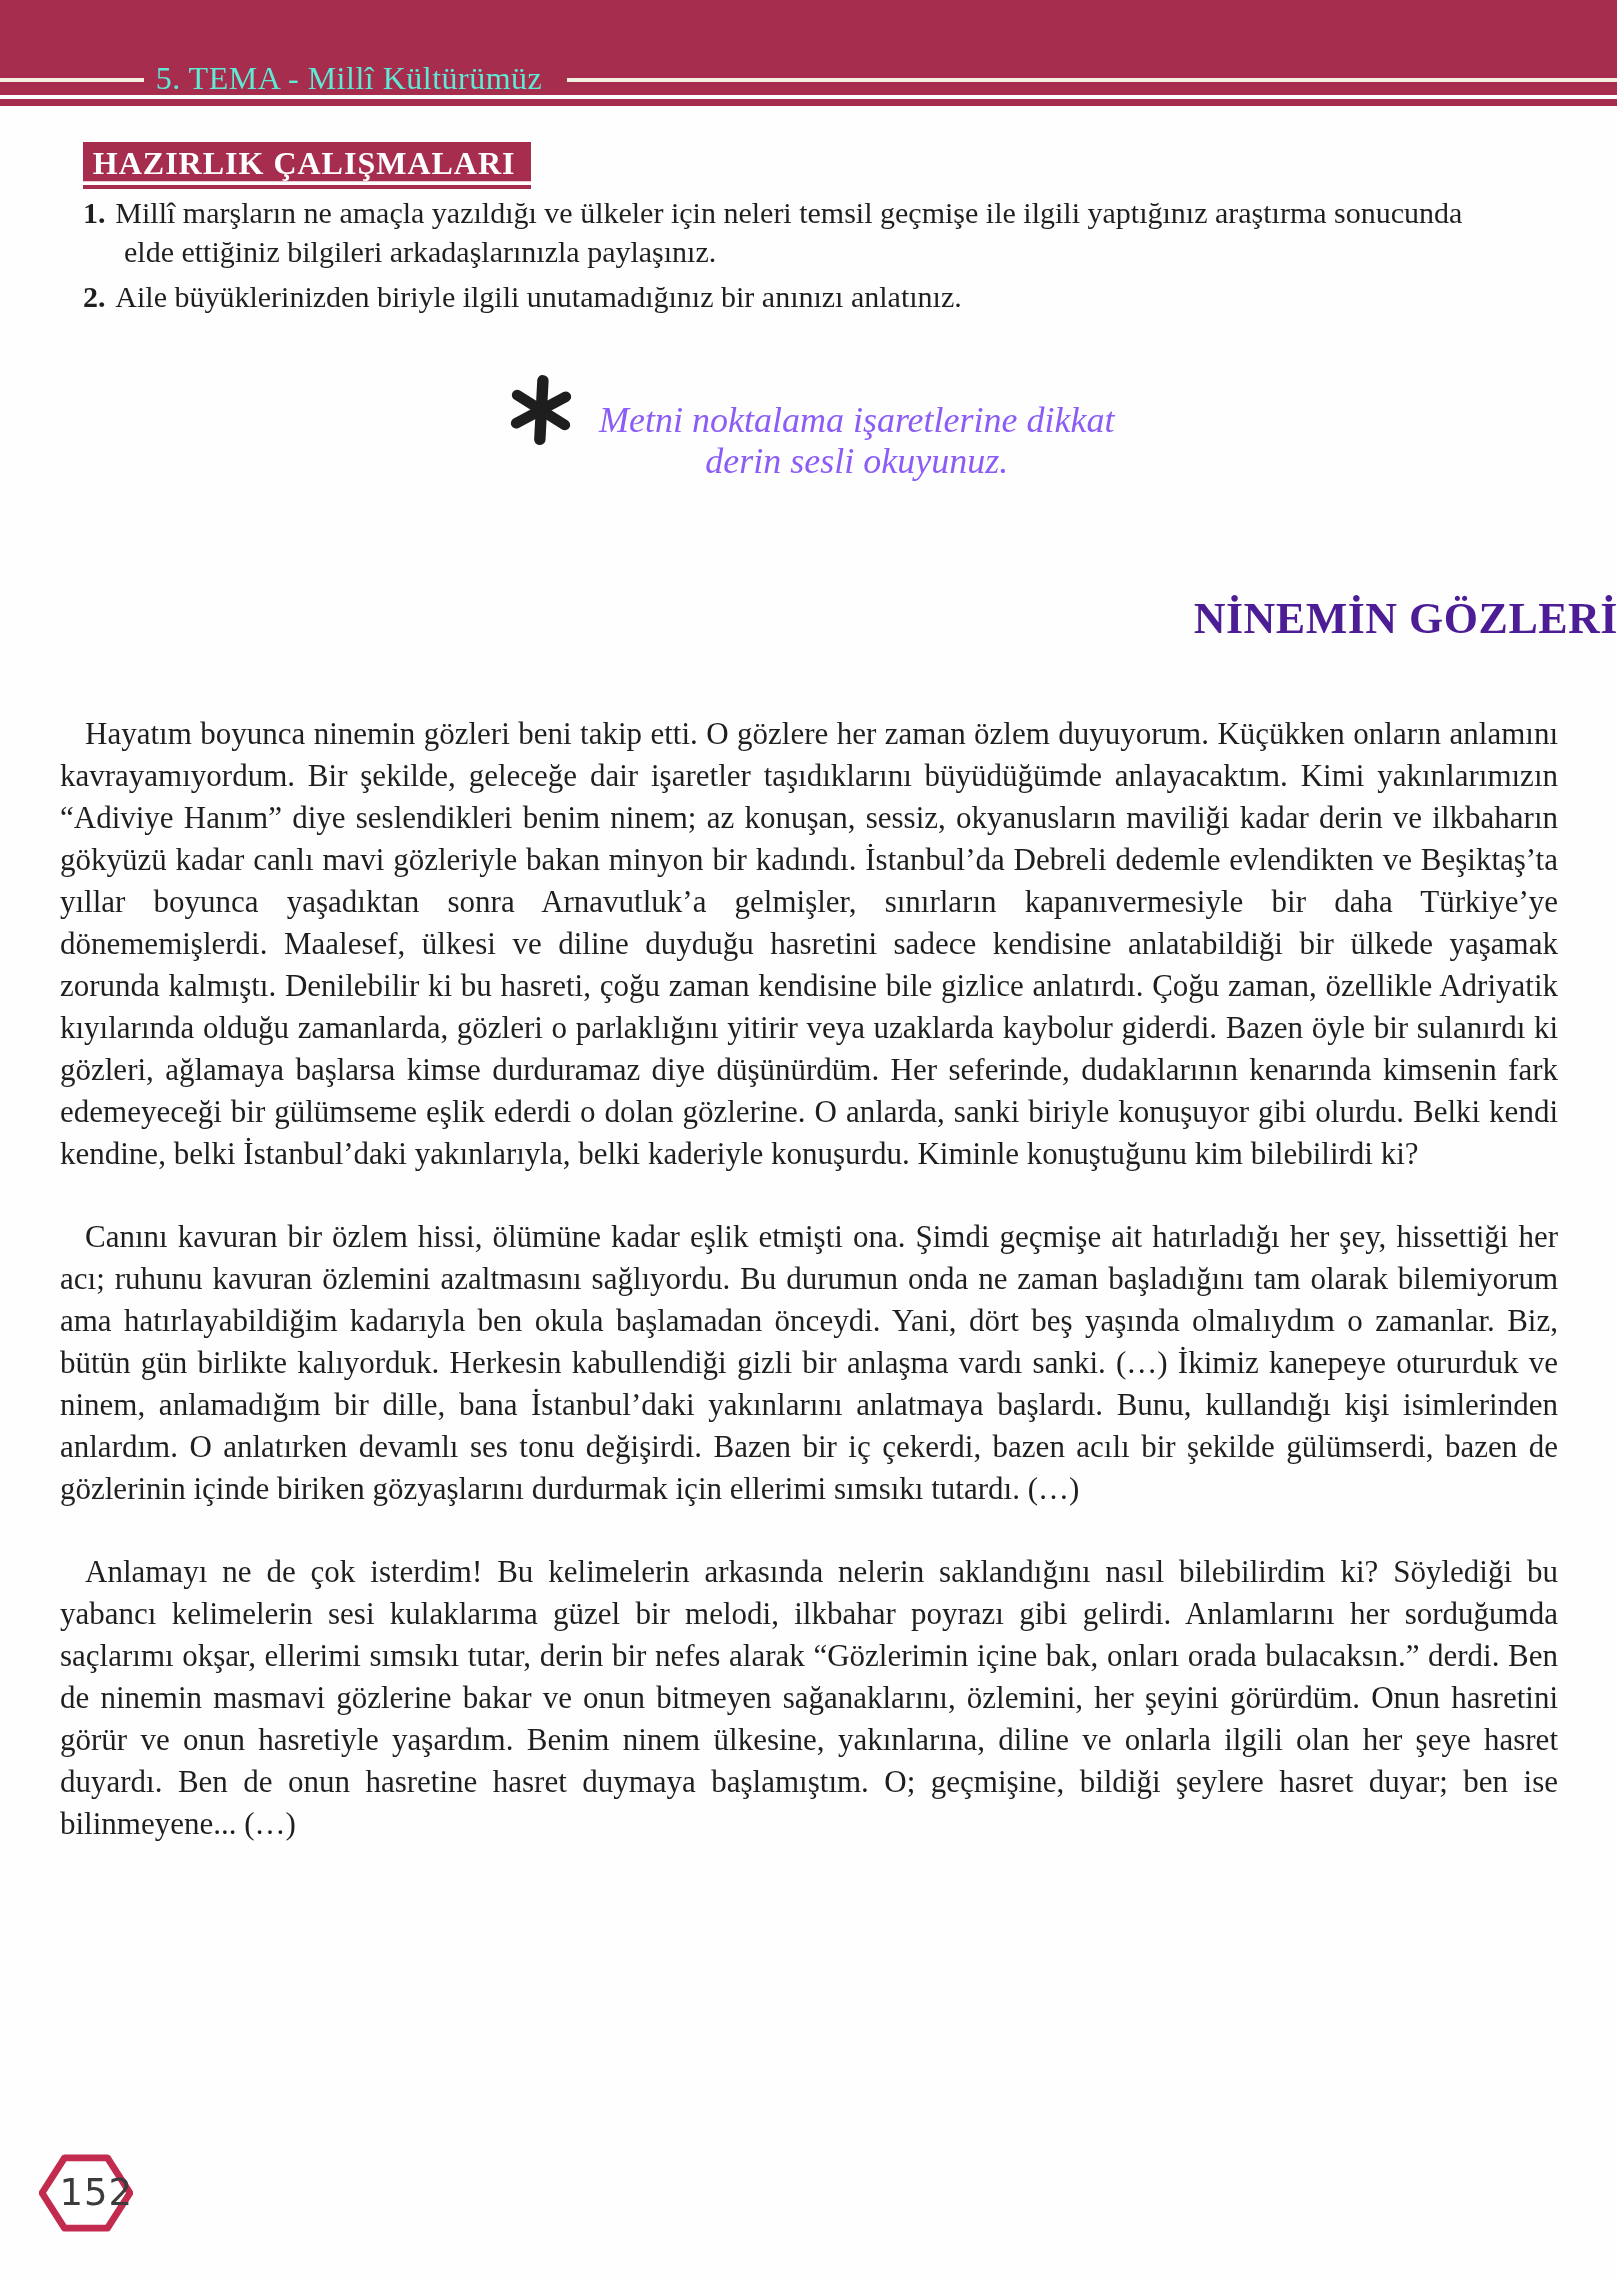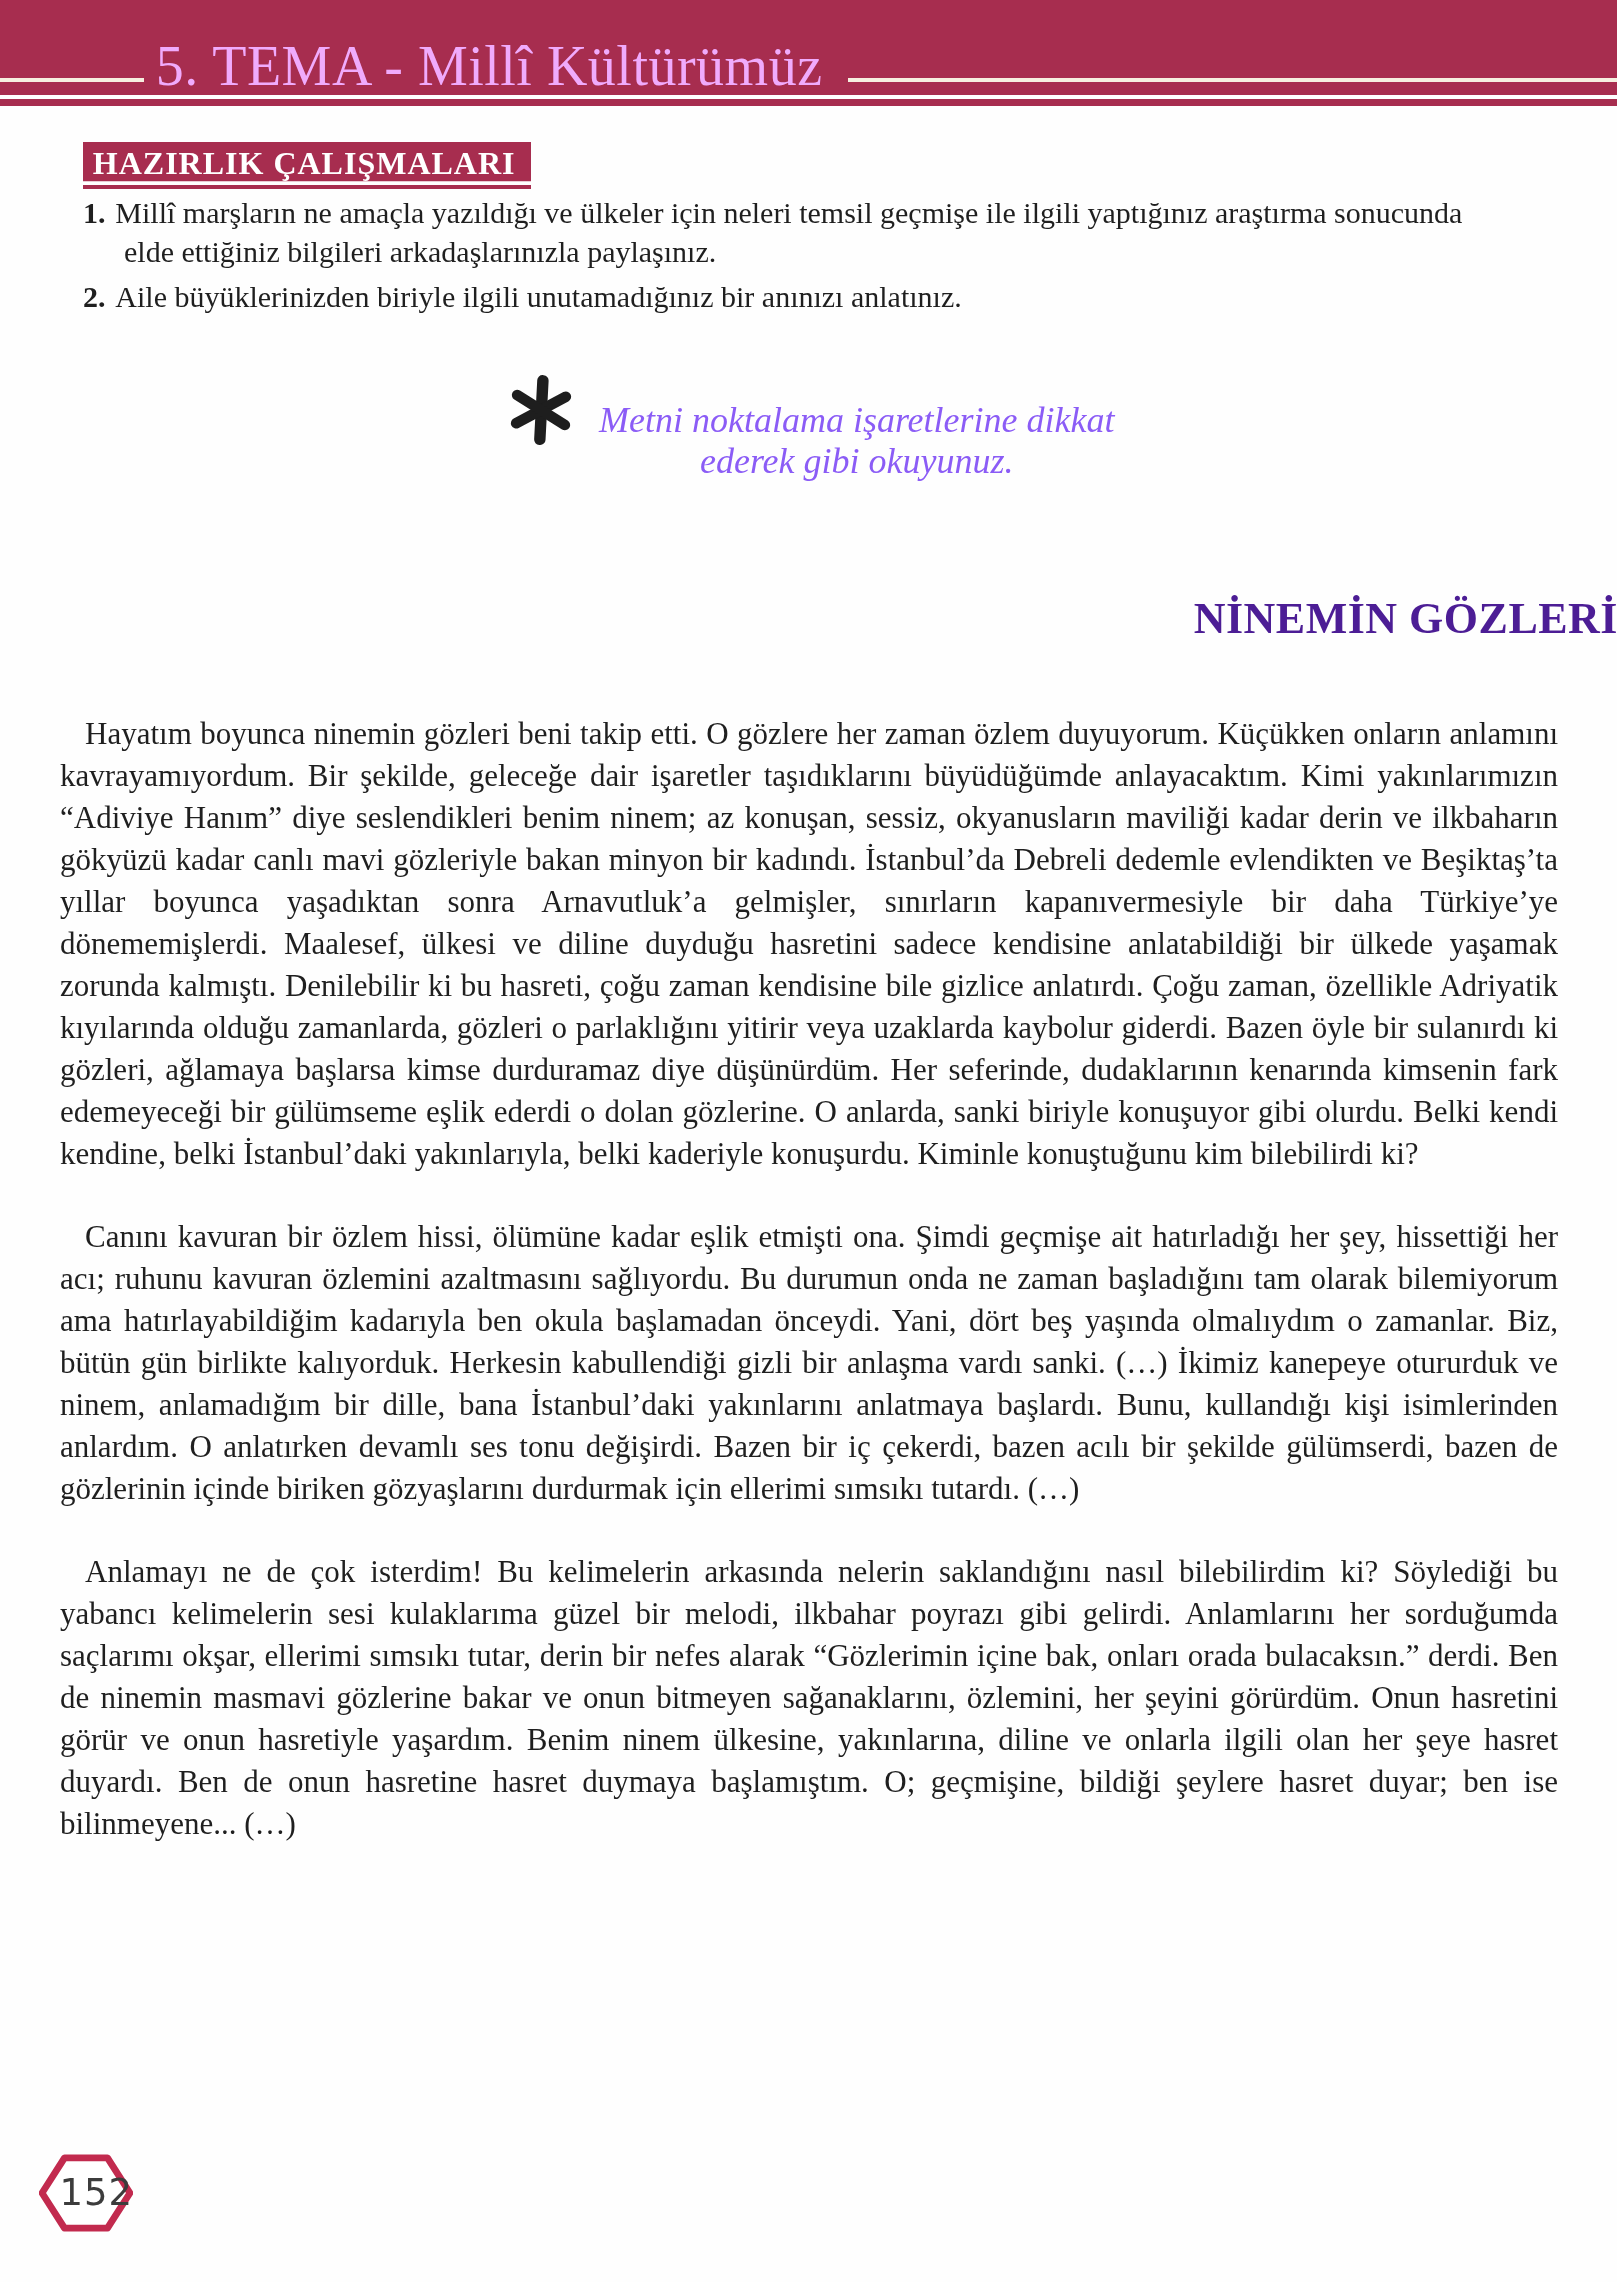--- a/index.html
+++ b/index.html
@@ -24,24 +24,24 @@
   }
   .band-rule {
     height: 3.9px;
     background: #f6efe0;
     margin-bottom: 12.7px;
   }
   .rule-left { width: 144px; }
   .rule-right { flex: 1; }
   .band-title {
     margin: 0 25px 1px 11.7px;
-    font-size: 56px;
+    font-size: 32px;
     line-height: 1.0;
     font-weight: normal;
-    color: #f0abfc;
+    color: #5eead4;
     white-space: nowrap;
     letter-spacing: 0.5px;
   }
   .band-stripe {
     position: absolute;
     top: 99px; left: 0; right: 0;
     height: 6.8px;
     background: #a72d4f;
   }
 
@@ -165,21 +165,21 @@
       <svg width="76" height="78" viewBox="0 0 100 100" aria-hidden="true">
         <g fill="#1e1e1e">
           <rect x="43" y="4" width="15" height="92" rx="7" transform="rotate(3 50 50)"></rect>
           <rect x="43" y="6" width="14" height="88" rx="7" transform="rotate(62 50 50)"></rect>
           <rect x="43" y="6" width="14" height="88" rx="7" transform="rotate(-58 50 50)"></rect>
         </g>
       </svg>
     </span>
     <div class="note-text">
       <span>Metni noktalama işaretlerine dikkat</span><br>
-      <span>ederek gibi okuyunuz.</span>
+      <span>derin sesli okuyunuz.</span>
     </div>
   </div>
 
   <h2 class="article-title">NİNEMİN GÖZLERİ</h2>
 
   <div class="article">
     <p>Hayatım boyunca ninemin gözleri beni takip etti. O gözlere her zaman özlem duyuyorum. Küçükken onların anlamını kavrayamıyordum. Bir şekilde, geleceğe dair işaretler taşıdıklarını büyüdüğümde anlayacaktım. Kimi yakınlarımızın “Adiviye Hanım” diye seslendikleri benim ninem; az konuşan, sessiz, okyanusların maviliği kadar derin ve ilkbaharın gökyüzü kadar canlı mavi gözleriyle bakan minyon bir kadındı. İstanbul’da Debreli dedemle evlendikten ve Beşiktaş’ta yıllar boyunca yaşadıktan sonra Arnavutluk’a gelmişler, sınırların kapanıvermesiyle bir daha Türkiye’ye dönememişlerdi. Maalesef, ülkesi ve diline duyduğu hasretini sadece kendisine anlatabildiği bir ülkede yaşamak zorunda kalmıştı. Denilebilir ki bu hasreti, çoğu zaman kendisine bile gizlice anlatırdı. Çoğu zaman, özellikle Adriyatik kıyılarında olduğu zamanlarda, gözleri o parlaklığını yitirir veya uzaklarda kaybolur giderdi. Bazen öyle bir sulanırdı ki gözleri, ağlamaya başlarsa kimse durduramaz diye düşünürdüm. Her seferinde, dudaklarının kenarında kimsenin fark edemeyeceği bir gülümseme eşlik ederdi o dolan gözlerine. O anlarda, sanki biriyle konuşuyor gibi olurdu. Belki kendi kendine, belki İstanbul’daki yakınlarıyla, belki kaderiyle konuşurdu. Kiminle konuştuğunu kim bilebilirdi ki?</p>
     <p>Canını kavuran bir özlem hissi, ölümüne kadar eşlik etmişti ona. Şimdi geçmişe ait hatırladığı her şey, hissettiği her acı; ruhunu kavuran özlemini azaltmasını sağlıyordu. Bu durumun onda ne zaman başladığını tam olarak bilemiyorum ama hatırlayabildiğim kadarıyla ben okula başlamadan önceydi. Yani, dört beş yaşında olmalıydım o zamanlar. Biz, bütün gün birlikte kalıyorduk. Herkesin kabullendiği gizli bir anlaşma vardı sanki. (…) İkimiz kanepeye otururduk ve ninem, anlamadığım bir dille, bana İstanbul’daki yakınlarını anlatmaya başlardı. Bunu, kullandığı kişi isimlerinden anlardım. O anlatırken devamlı ses tonu değişirdi. Bazen bir iç çekerdi, bazen acılı bir şekilde gülümserdi, bazen de gözlerinin içinde biriken gözyaşlarını durdurmak için ellerimi sımsıkı tutardı. (…)</p>
     <p>Anlamayı ne de çok isterdim! Bu kelimelerin arkasında nelerin saklandığını nasıl bilebilirdim ki? Söylediği bu yabancı kelimelerin sesi kulaklarıma güzel bir melodi, ilkbahar poyrazı gibi gelirdi. Anlamlarını her sorduğumda saçlarımı okşar, ellerimi sımsıkı tutar, derin bir nefes alarak “Gözlerimin içine bak, onları orada bulacaksın.” derdi. Ben de ninemin masmavi gözlerine bakar ve onun bitmeyen sağanaklarını, özlemini, her şeyini görürdüm. Onun hasretini görür ve onun hasretiyle yaşardım. Benim ninem ülkesine, yakınlarına, diline ve onlarla ilgili olan her şeye hasret duyardı. Ben de onun hasretine hasret duymaya başlamıştım. O; geçmişine, bildiği şeylere hasret duyar; ben ise bilinmeyene...  (…)</p>
   </div>

